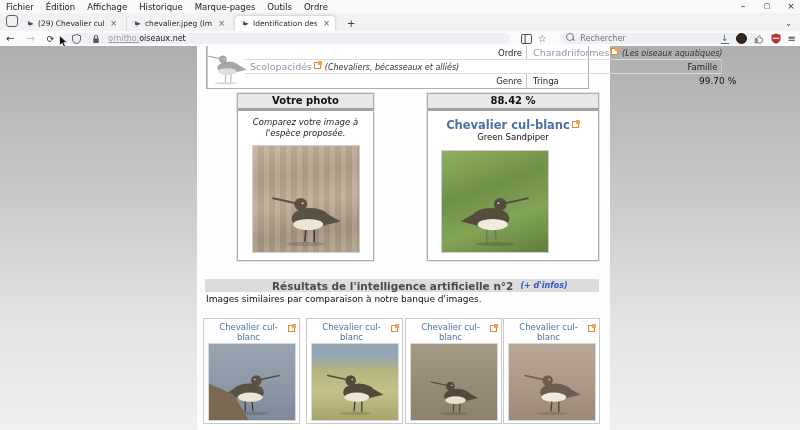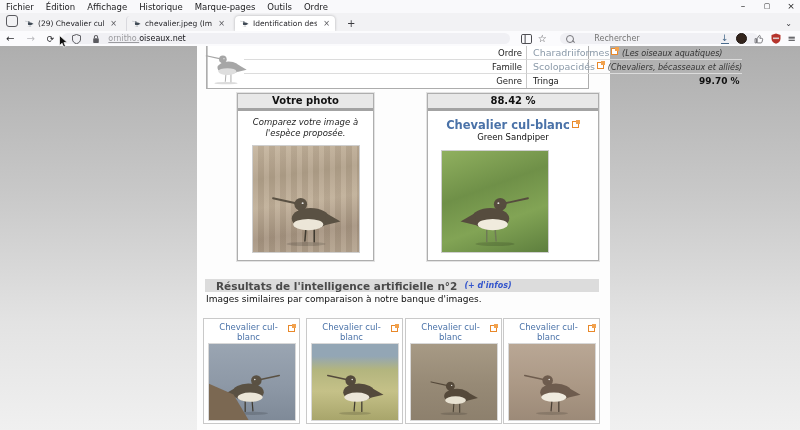--- a/index.html
+++ b/index.html
@@ -38,21 +38,21 @@
           border-bottom:1px solid #d4d4d8;display:flex;align-items:center;font-size:10px;}
   .navbtn{color:#2a2a2e;padding:0 6px;}
   .navbtn.disabled{color:#b9b9bd;}
   #urlbar{position:relative;margin-left:2px;width:436px;height:11px;background:#f0f0f4;
           border-radius:6px;display:flex;align-items:center;padding:0 6px;gap:4px;}
   #urlbar .host{font-size:8px;}
   #urlbar .sub{color:#9a9a9e;text-decoration:underline;}
   #urlbar .dom{color:#15151a;}
   .tbicon{display:flex;align-items:center;justify-content:center;width:16px;height:12px;}
   #searchbar{margin-left:10px;width:186px;height:11px;background:#f0f0f4;border-radius:6px;
-             display:flex;align-items:center;padding:0 6px;gap:18px;}
+             display:flex;padding:0 6px;gap:4px;}
   #searchbar input{border:none;background:transparent;outline:none;font-size:8px;color:#444;
                    width:140px;font-family:"DejaVu Sans",sans-serif;}
   .mag{width:6px;height:6px;border:1.2px solid #77777c;border-radius:50%;position:relative;}
   .mag::after{content:"";position:absolute;left:5px;top:5px;width:3px;height:1.2px;
               background:#77777c;transform:rotate(45deg);}
   #right-icons{position:absolute;right:4px;top:31px;height:15px;display:flex;align-items:center;gap:7px;}
   .dl{font-size:9px;color:#4a6b8c;border-bottom:1.4px solid #4a6b8c;line-height:8px;height:9px;}
   .avatar{width:9px;height:9px;border-radius:50%;background:#33241c;border:1px solid #1f1611;}
   .burger{font-size:10px;color:#3a3a3e;}
   #cursor{position:absolute;left:59px;top:35px;z-index:50;}
@@ -65,21 +65,21 @@
   
   #taxtable{position:absolute;left:206px;top:0;width:381px;background:#fff;
             border:1px solid #adadad;border-top:none;display:grid;
             grid-template-columns:37px 283px 1fr;grid-template-rows:14px 14px 14px;}
   .tcell{font-size:8.5px;line-height:14px;color:#222;}
   .tlabel{text-align:right;padding-right:4px;border-right:1px solid #c9c9c9;border-bottom:1px solid #dcdcdc;}
   .tval{padding-left:6px;border-bottom:1px solid #dcdcdc;white-space:nowrap;position:relative;}
   .last{border-bottom:none;}
   .taxlink{font-size:9.5px;text-decoration:none;}
   .tdesc{font-style:italic;color:#333;font-size:8px;}
-  .pct{position:absolute;left:172px;top:0;font-weight:bold;color:#111;font-size:9px;}
+  .pct{position:absolute;left:172px;top:0;font-weight:normal;color:#111;font-size:9px;}
   #silhouette{grid-row:1/4;border-left:1px solid #c9c9c9;display:flex;align-items:center;justify-content:center;}
   #silhouette .bird-wrap{width:46px;height:36px;}
 
   
   .ext{display:inline-block;width:8px;height:8px;position:relative;margin-left:2px;vertical-align:1px;}
   .ext::before{content:"";position:absolute;left:0;bottom:0;width:5px;height:5px;
                border:1px solid #e8882a;background:#fff;}
   .ext::after{content:"";position:absolute;right:0;top:0;width:4px;height:4px;background:#f2a24e;}
 
   
@@ -97,21 +97,21 @@
       background:linear-gradient(172deg,#c6b59e 0%,#b2a18a 28%,#c0af98 52%,#a69480 78%,#b5a48f 100%);}
   #photo-match{left:13px;top:56px;width:106px;height:101px;
       background:linear-gradient(160deg,#90b05f 0%,#6f9048 38%,#82a455 66%,#5e7f3e 100%);}
   .streaks{position:absolute;inset:0;background:repeating-linear-gradient(90deg,rgba(255,255,255,.07) 0 5px,rgba(0,0,0,.05) 5px 11px);}
   .bird-wrap{position:absolute;}
   .bw-main{left:50%;transform:translateX(-50%);bottom:5px;width:76px;height:60px;}
 
   
   #results-bar{position:absolute;left:205px;top:233px;width:394px;height:13px;background:#dcdcdc;
                display:flex;align-items:center;}
-  #results-title{font-weight:bold;font-size:10.5px;color:#4a4a4a;padding-left:11px;}
+  #results-title{font-weight:bold;font-size:10.5px;color:#4a4a4a;padding-left:28px;margin-left:39px;}
   #results-more{font-style:italic;font-weight:bold;font-size:8px;margin-left:7px;text-decoration:none;}
   #results-sub{position:absolute;left:206px;top:248px;font-size:9px;color:#0e0e0e;}
 
   
   .card{position:absolute;top:272px;width:95px;height:104px;background:#fff;border:1px solid #c9c9c9;}
   .card .tt{display:block;position:relative;margin-top:3px;text-align:center;font-size:8.5px;
             line-height:10px;text-decoration:none;padding:0 10px 0 4px;}
   .card .ext{position:absolute;right:3px;top:2px;}
   .tphoto{position:absolute;left:4px;top:24px;width:86px;height:76px;overflow:hidden;
           border:1px solid #d8d8d8;}
@@ -271,25 +271,25 @@
               <path d="M38 22 L6 15" stroke="#a6a6a6" stroke-width="2.4" fill="none" stroke-linecap="round"></path>
               <circle cx="43" cy="23" r="8.5" fill="#a6a6a6"></circle>
               <path d="M37 25 L62 34 L48 48 Z" fill="#a6a6a6"></path>
               <ellipse cx="56" cy="42" rx="25" ry="14" fill="#a6a6a6"></ellipse>
               <path d="M77 35 L96 46 L75 51 Z" fill="#a6a6a6"></path>
               <ellipse cx="53" cy="50" rx="20" ry="7.5" fill="#dedede"></ellipse>
               <circle cx="45.5" cy="21.5" r="1.3" fill="#fff" opacity=".85"></circle>
             </svg>
           </span>
       </div>
-      <div class="tcell tlabel">Famille</div>
       <div class="tcell tval">
         <a class="taxlink js-taxlink" href="#" style="color: rgb(139, 154, 169);">Scolopacidés</a><span class="ext"></span>
         <span class="tdesc">(Chevaliers, bécasseaux et alliés)</span>
       </div>
+      <div class="tcell tlabel">Famille</div>
       <div class="tcell tlabel last">Genre</div>
       <div class="tcell tval last">
         <span>Tringa</span>
         <span class="pct">99.70 %</span>
       </div>
     </div>
 
     <div class="sbox" id="box-left">
       <div class="box-hd">Votre photo</div>
       <div class="caption">

